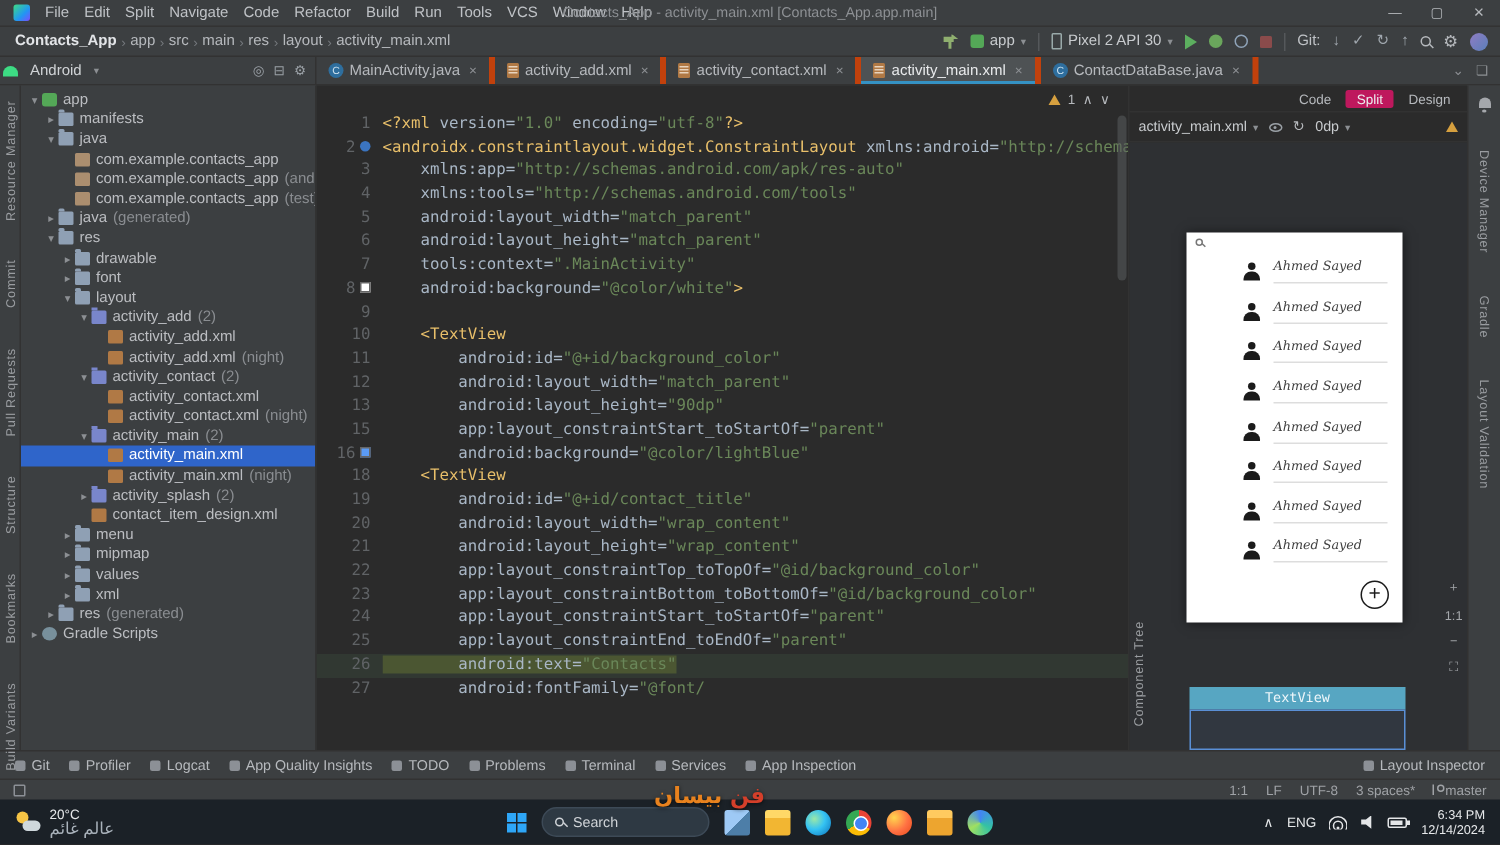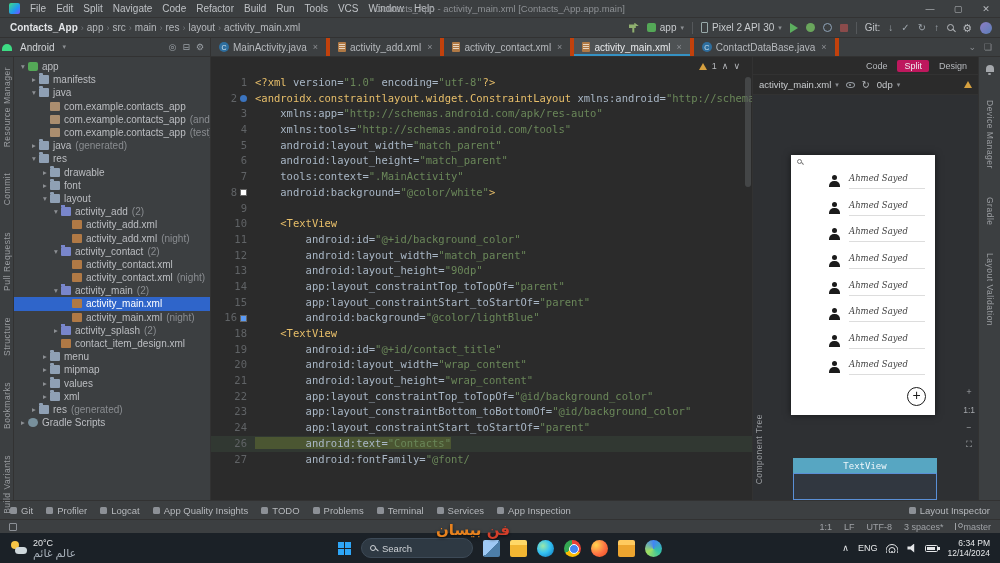--- a/index.html
+++ b/index.html
@@ -533,24 +533,20 @@
           </div>
           <div class="code-line">
             <span class="gut">12</span>
             <span class="ct"><span class="tk tk-a">        android:layout_width=</span><span class="tk tk-v">"match_parent"</span></span>
           </div>
           <div class="code-line">
             <span class="gut">13</span>
             <span class="ct"><span class="tk tk-a">        android:layout_height=</span><span class="tk tk-v">"90dp"</span></span>
           </div>
           <div class="code-line">
-            <span class="gut">14</span>
-            <span class="ct"><span class="tk tk-a">        app:layout_constraintTop_toTopOf=</span><span class="tk tk-v">"parent"</span></span>
-          </div>
-          <div class="code-line">
             <span class="gut">15</span>
             <span class="ct"><span class="tk tk-a">        app:layout_constraintStart_toStartOf=</span><span class="tk tk-v">"parent"</span></span>
           </div>
           <div class="code-line">
             <span class="gut">16<span class="gchip" style="background: rgb(91, 155, 245);"></span></span>
             <span class="ct"><span class="tk tk-a">        android:background=</span><span class="tk tk-v">"@color/lightBlue"</span></span>
           </div>
           <div class="code-line">
             <span class="gut">18</span>
             <span class="ct"><span class="tk tk-t">    &lt;TextView</span></span>
@@ -571,20 +567,24 @@
             <span class="gut">22</span>
             <span class="ct"><span class="tk tk-a">        app:layout_constraintTop_toTopOf=</span><span class="tk tk-v">"@id/background_color"</span></span>
           </div>
           <div class="code-line">
             <span class="gut">23</span>
             <span class="ct"><span class="tk tk-a">        app:layout_constraintBottom_toBottomOf=</span><span class="tk tk-v">"@id/background_color"</span></span>
           </div>
           <div class="code-line">
             <span class="gut">24</span>
             <span class="ct"><span class="tk tk-a">        app:layout_constraintStart_toStartOf=</span><span class="tk tk-v">"parent"</span></span>
+          </div>
+          <div class="code-line">
+            <span class="gut">25</span>
+            <span class="ct"><span class="tk tk-a">        app:layout_constraintEnd_toEndOf=</span><span class="tk tk-v">"parent"</span></span>
           </div>
           <div class="code-line sel">
             <span class="gut">26</span>
             <span class="ct"><span class="tk tk-a">        android:text=</span><span class="tk tk-v">"Contacts"</span></span>
           </div>
           <div class="code-line">
             <span class="gut">27</span>
             <span class="ct"><span class="tk tk-a">        android:fontFamily=</span><span class="tk tk-v">"@font/</span></span>
           </div>
         </div>

